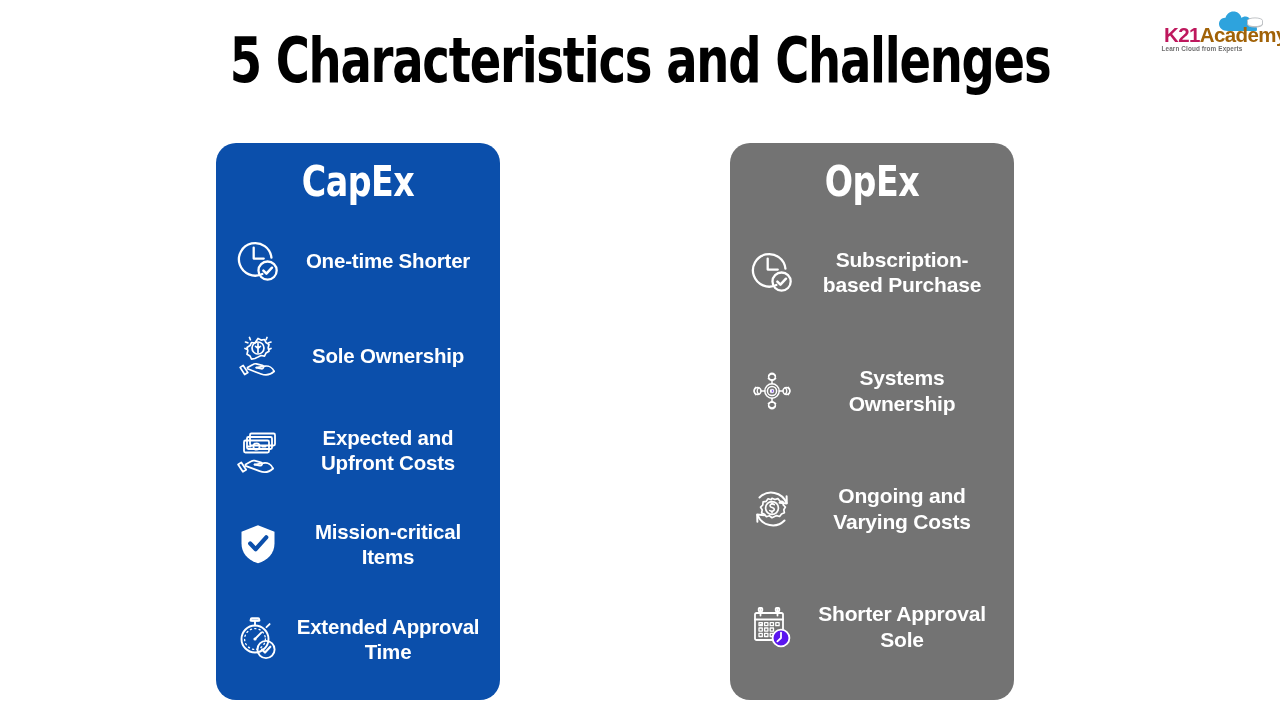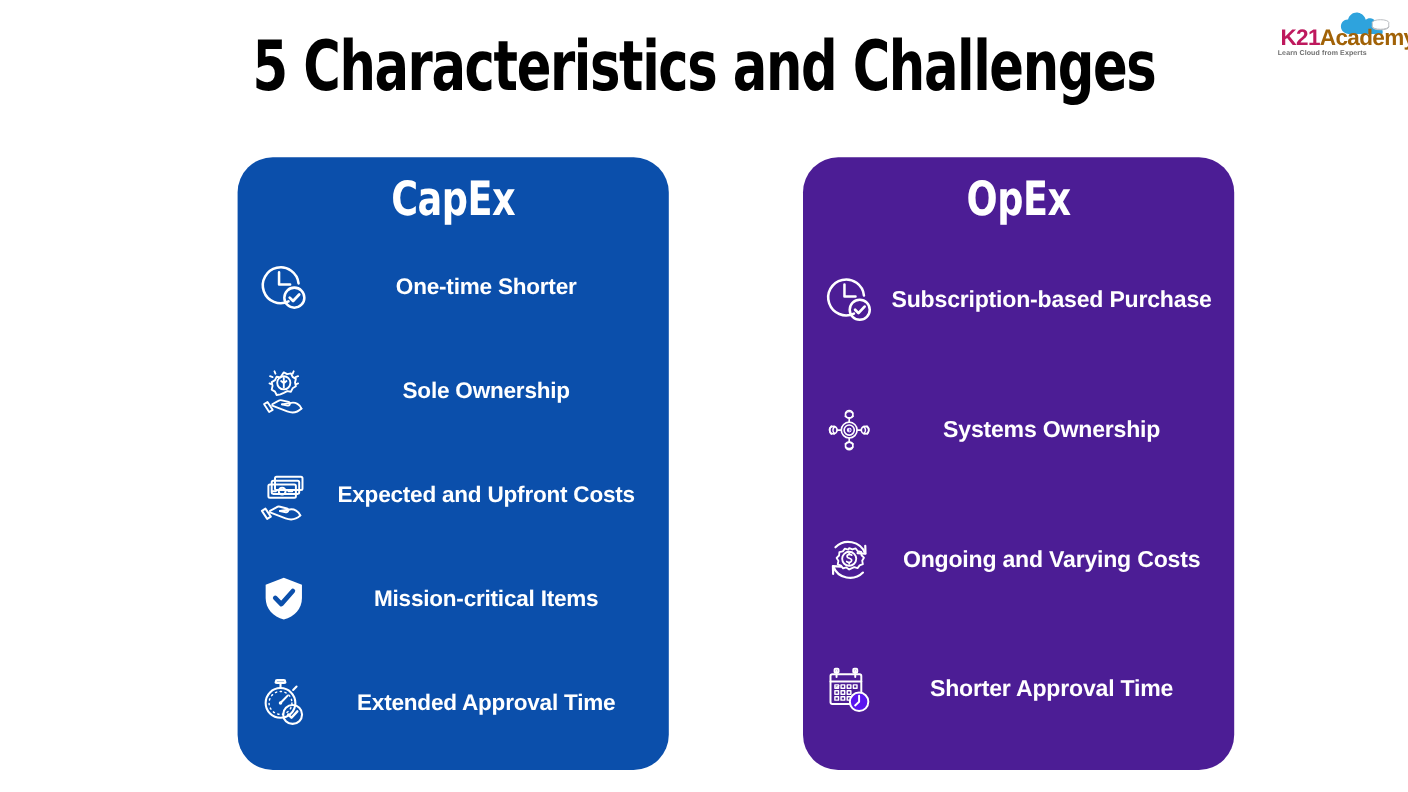--- a/index.html
+++ b/index.html
@@ -71,29 +71,29 @@
     letter-spacing: -1.5px;
     transform: scaleX(0.82);
     white-space: nowrap;
     line-height: 1.05;
   }
 
   
   .card {
     position: absolute;
     top: 143px;
-    width: 392px;
+    width: 284px;
     height: 557px;
-    border-radius: 32px;
+    border-radius: 20px;
     padding: 0 12px;
     display: flex;
     flex-direction: column;
   }
   #card-capex { left: 216px; background: #0B4FAB; }
-  #card-opex  { left: 730px; background: #4c1d95; }
+  #card-opex  { left: 730px; background: #737373; }
 
   .card-title {
     text-align: center;
     color: #ffffff;
     font-family: "DejaVu Sans Condensed", "Liberation Sans Narrow", "Liberation Sans", sans-serif;
     font-size: 43px;
     font-weight: bold;
     letter-spacing: -0.5px;
     transform: scaleX(0.86);
     margin-top: 15px;
@@ -312,17 +312,17 @@
           <rect x="16.6" y="25" width="3.3" height="3.1" stroke-width="1.3"></rect>
           <rect x="22.2" y="25" width="3.3" height="3.1" stroke-width="1.3"></rect>
           <rect x="11" y="30.4" width="3.3" height="3.1" stroke-width="1.3"></rect>
           <rect x="16.6" y="30.4" width="3.3" height="3.1" stroke-width="1.3"></rect>
           <rect x="22.2" y="30.4" width="3.3" height="3.1" stroke-width="1.3"></rect>
           <path d="M11.9 21.2 l0.9 0.9 l1.8 -2" stroke-width="1.2"></path>
           <circle cx="33" cy="35" r="8.4" fill="#5A15EE"></circle>
           <path d="M33 29.6 v5.4 l-3.6 3.3"></path>
         </svg>
       </span>
-      <span class="feature-label">Shorter Approval Time</span>
+      <span class="feature-label">Shorter Approval Sole</span>
     </div>
 
   </div>
 </section>
 
 </body></html>

